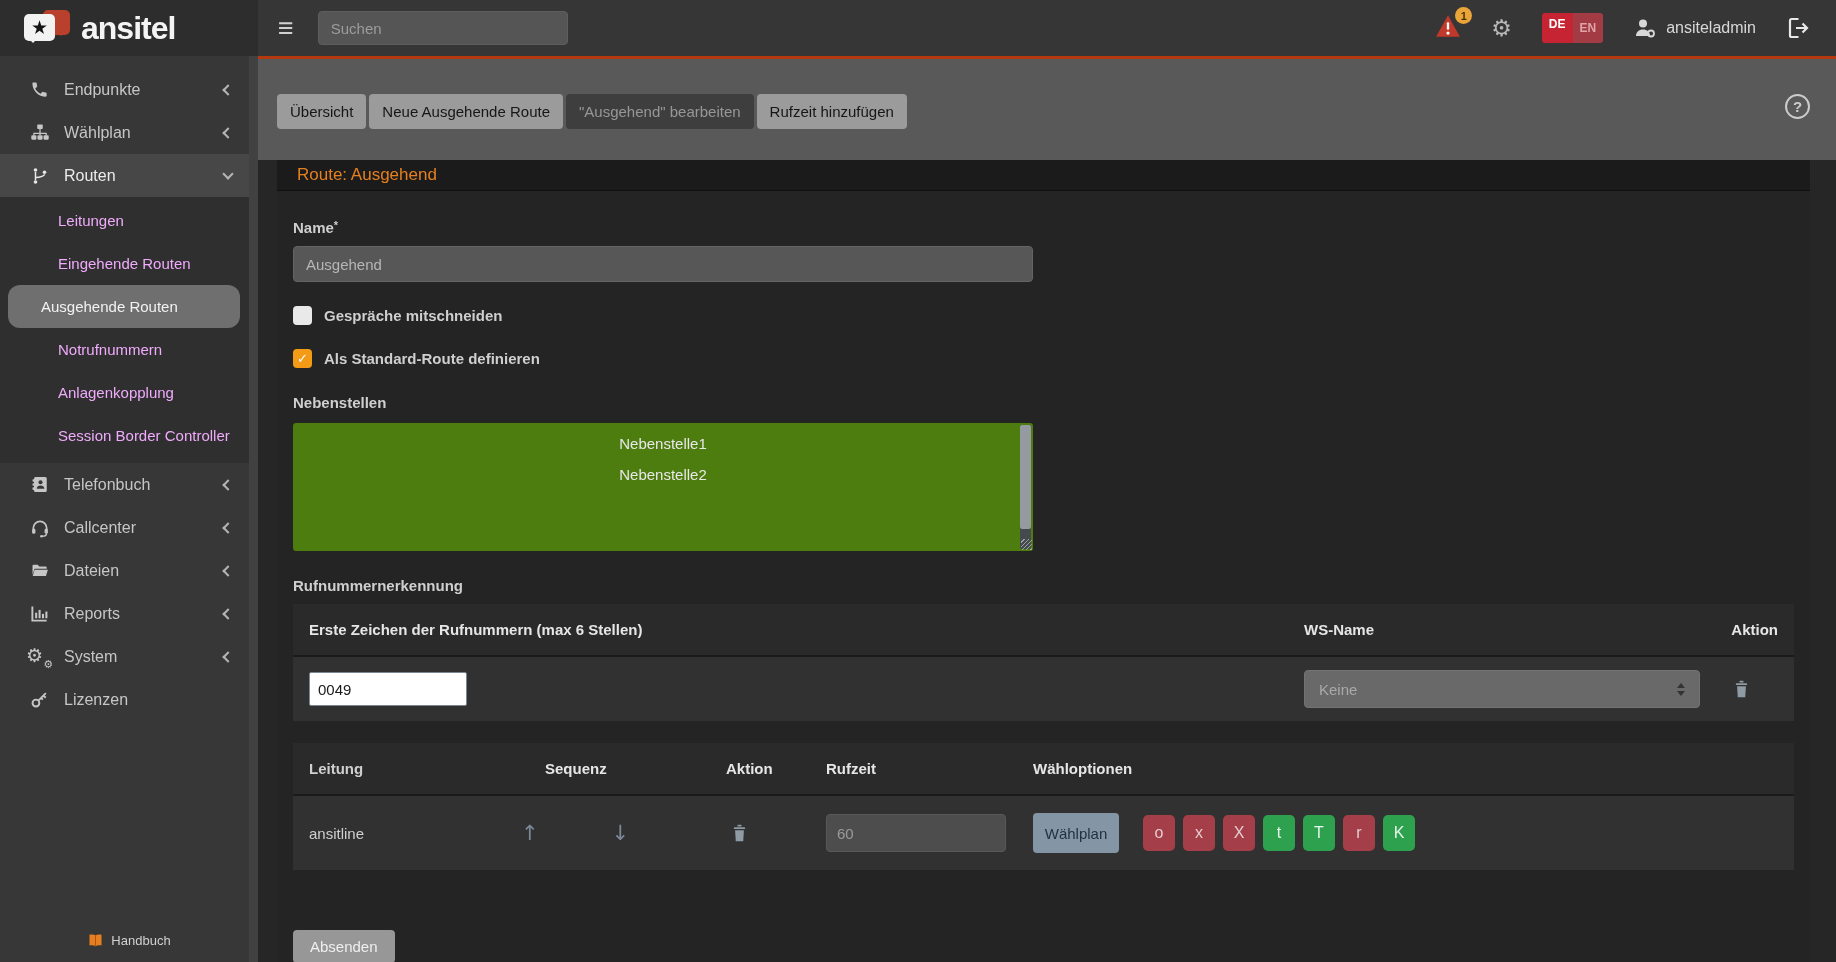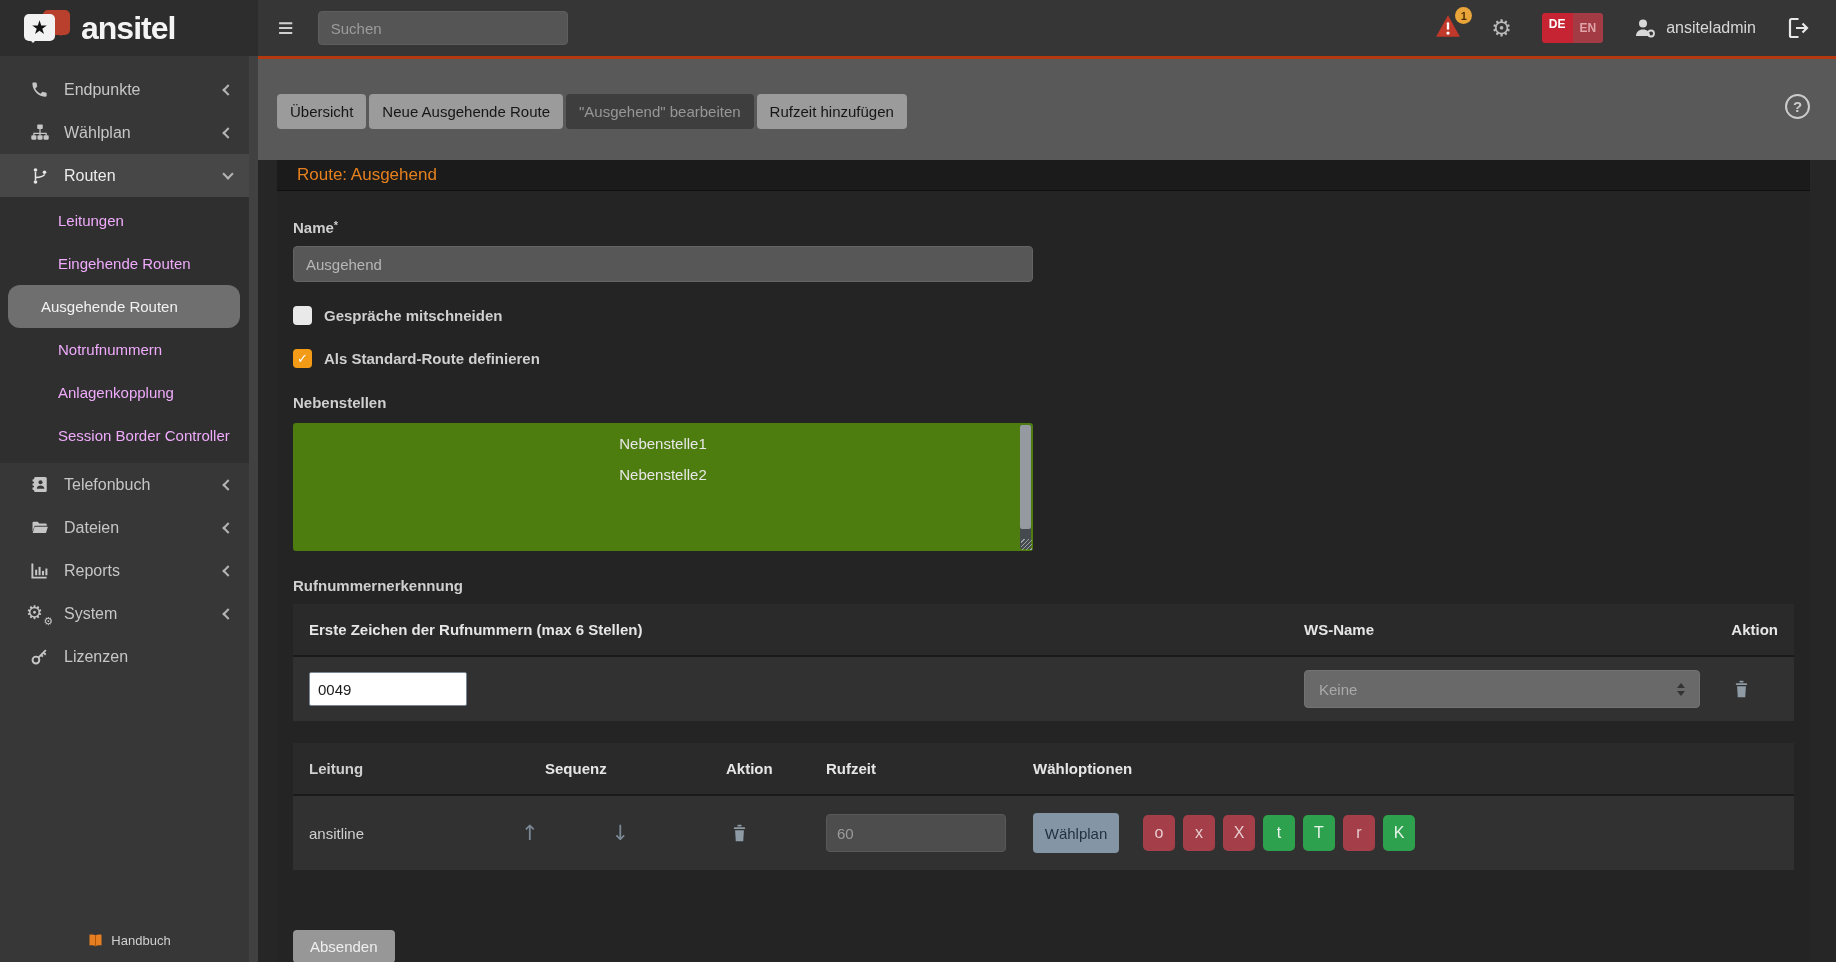--- a/index.html
+++ b/index.html
@@ -215,20 +215,33 @@
               <rect x="2" y="15.8" width="2.6" height="3.4" rx="1" fill="#c6c6c6"></rect>
               <circle cx="12.7" cy="9" r="2.7" fill="#373737"></circle>
               <path d="M7.7 17.5c0-2.7 2.2-4.3 5-4.3s5 1.6 5 4.3z" fill="#373737"></path>
             </svg>
         </span>
         <span>Telefonbuch</span>
         <span class="chev left"></span>
       </div>
       <div class="nav-item">
         <span class="nicon">
+          <svg width="20" height="20" viewBox="0 0 24 24">
+              <path d="M4 14v-2a8 8 0 0116 0v2" stroke="#c6c6c6" stroke-width="2" fill="none"></path>
+              <rect x="2.5" y="12.5" width="4" height="6.5" rx="2" fill="#c6c6c6"></rect>
+              <rect x="17.5" y="12.5" width="4" height="6.5" rx="2" fill="#c6c6c6"></rect>
+              <path d="M19.8 18.5c0 2.2-2.4 3.4-5.3 3.4" stroke="#c6c6c6" stroke-width="1.8" fill="none"></path>
+              <circle cx="13.8" cy="21.9" r="1.6" fill="#c6c6c6"></circle>
+            </svg>
+        </span>
+        <span>Callcenter</span>
+        <span class="chev left"></span>
+      </div>
+      <div class="nav-item">
+        <span class="nicon">
           <svg width="20" height="18" viewBox="0 0 24 24">
               <path d="M2 5a1.5 1.5 0 011.5-1.5H9l2 2.5h8.5A1.5 1.5 0 0121 7.5V9H4.8L2 17V5z" fill="#c6c6c6"></path>
               <path d="M4.8 10.2h17.7l-2.6 8.3H2.3l2.5-8.3z" fill="#c6c6c6"></path>
             </svg>
         </span>
         <span>Dateien</span>
         <span class="chev left"></span>
       </div>
       <div class="nav-item">
         <span class="nicon">

